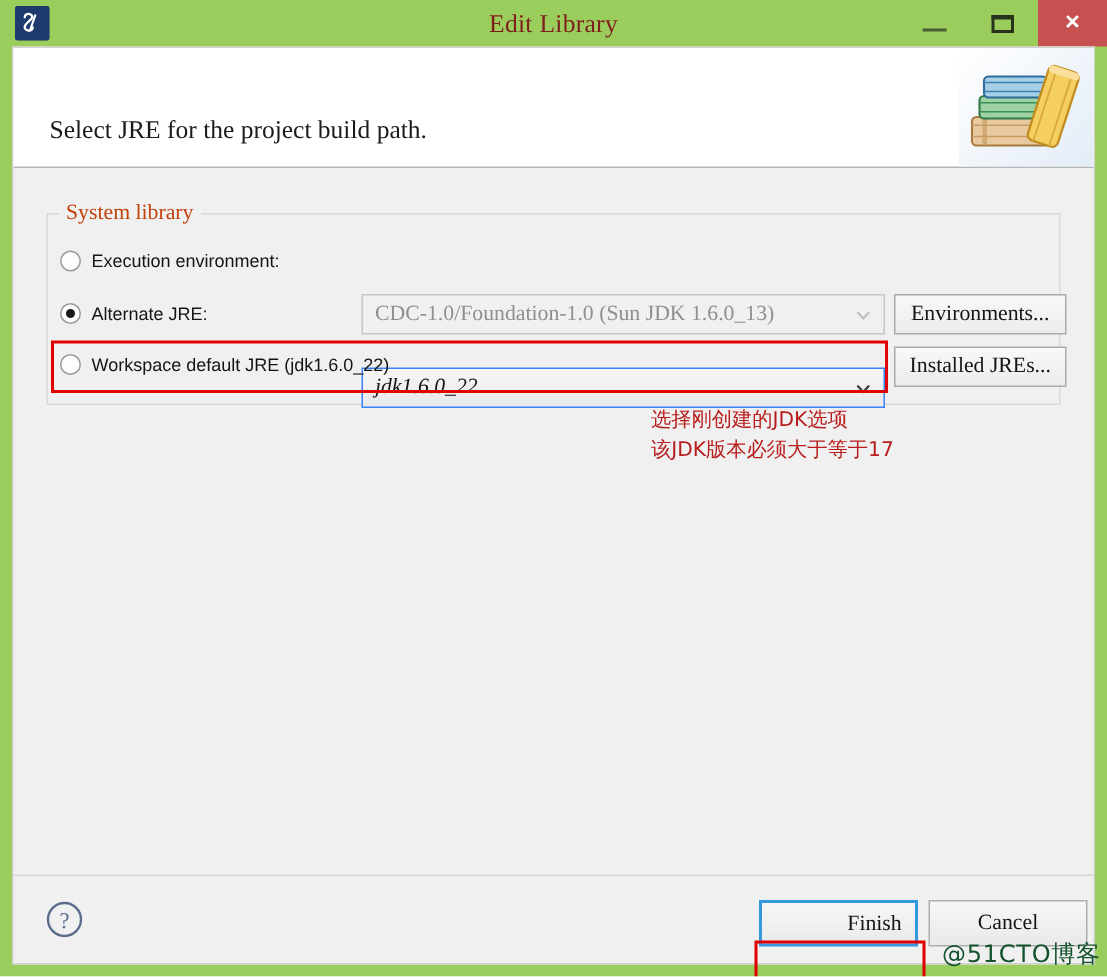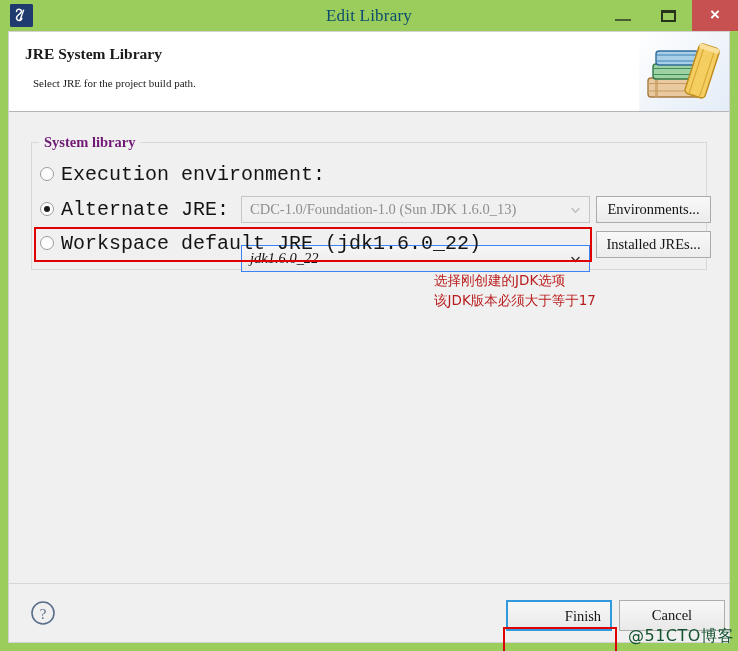--- a/index.html
+++ b/index.html
@@ -39,21 +39,21 @@
   #app-icon svg { display: block; }
 
   #title-text {
     position: absolute;
     left: 0; top: 0;
     width: 738px;
     height: 31px;
     line-height: 31px;
     text-align: center;
     font-size: 17px;
-    color: #0c4a6e;
+    color: #7f1d1d;
     font-family: "Liberation Serif", "DejaVu Serif", serif;
     letter-spacing: .2px;
     pointer-events: none;
   }
 
   .winbtn {
     position: absolute;
     top: 0;
     height: 31px;
     width: 46px;
@@ -121,21 +121,21 @@
     position: absolute;
     left: 16px; top: 13px;
     font-size: 15.5px;
     font-weight: bold;
     color: #1a1a1a;
     font-family: "Liberation Serif", "DejaVu Serif", serif;
   }
   #header-desc {
     position: absolute;
     left: 24px; top: 45px;
-    font-size: 11px;
+    font-size: 17px;
     color: #1a1a1a;
     font-family: "Liberation Serif", "DejaVu Serif", serif;
   }
   #header-image {
     position: absolute;
     right: 0; top: 0;
     width: 90px; height: 79px;
     background: linear-gradient(135deg, #ffffff 0%, #f2f6fb 45%, #e3ecf7 100%);
   }
   #header-image svg { position: absolute; left: 5px; top: 6px; }
@@ -148,23 +148,22 @@
     height: 128px;
     border: 1px solid #d8d8d8;
     box-sizing: border-box;
   }
   #group-title {
     position: absolute;
     left: 30px; top: 102px;
     padding: 0 5px;
     background: #F0F0F0;
     font-size: 14.5px;
-    color: #701a75;
-    font-family: "Liberation Serif", "DejaVu Serif", serif;
-    font-weight: bold;
+    color: #c2410c;
+    font-family: "Liberation Serif", "DejaVu Serif", serif;
   }
 
   .radio-wrap {
     position: absolute;
     left: 31px;
     display: flex;
     align-items: center;
     height: 22px;
   }
   .radio {
@@ -179,24 +178,24 @@
   .radio.checked::after {
     content: "";
     position: absolute;
     left: 3px; top: 3px;
     width: 6px; height: 6px;
     border-radius: 50%;
     background: #1a1a1a;
   }
   .radio-label {
     margin-left: 7px;
-    font-size: 20px;
+    font-size: 12px;
     color: #141414;
     white-space: nowrap;
-    font-family: Liberation Mono, monospace;
+    font-family: Liberation Sans, sans-serif;
   }
 
   
   .combo {
     position: absolute;
     left: 232px;
     width: 349px;
     height: 27px;
     box-sizing: border-box;
     border: 1px solid #3b82f6;
@@ -351,21 +350,20 @@
     </div>
 
     <div class="winbtn" id="btn-close">
       <div class="glyph">×</div>
     </div>
   </div>
 
   <div id="client">
 
     <div id="header">
-      <div id="header-title">JRE System Library</div>
       <div id="header-desc">Select JRE for the project build path.</div>
       <div id="header-image">
         <svg width="80" height="68" viewBox="0 0 80 68">
 
           <rect x="4" y="40" width="52" height="19" rx="3" fill="#E8C9A0" stroke="#A8793C" stroke-width="1.4"></rect>
           <rect x="4" y="44" width="52" height="3" fill="#D9B versus" opacity="0"></rect>
           <line x1="4" y1="45.5" x2="56" y2="45.5" stroke="#C79B62" stroke-width="1"></line>
           <line x1="4" y1="53" x2="56" y2="53" stroke="#C79B62" stroke-width="1"></line>
           <rect x="11" y="40" width="3" height="19" fill="#C79B62" opacity="0.7"></rect>
 

